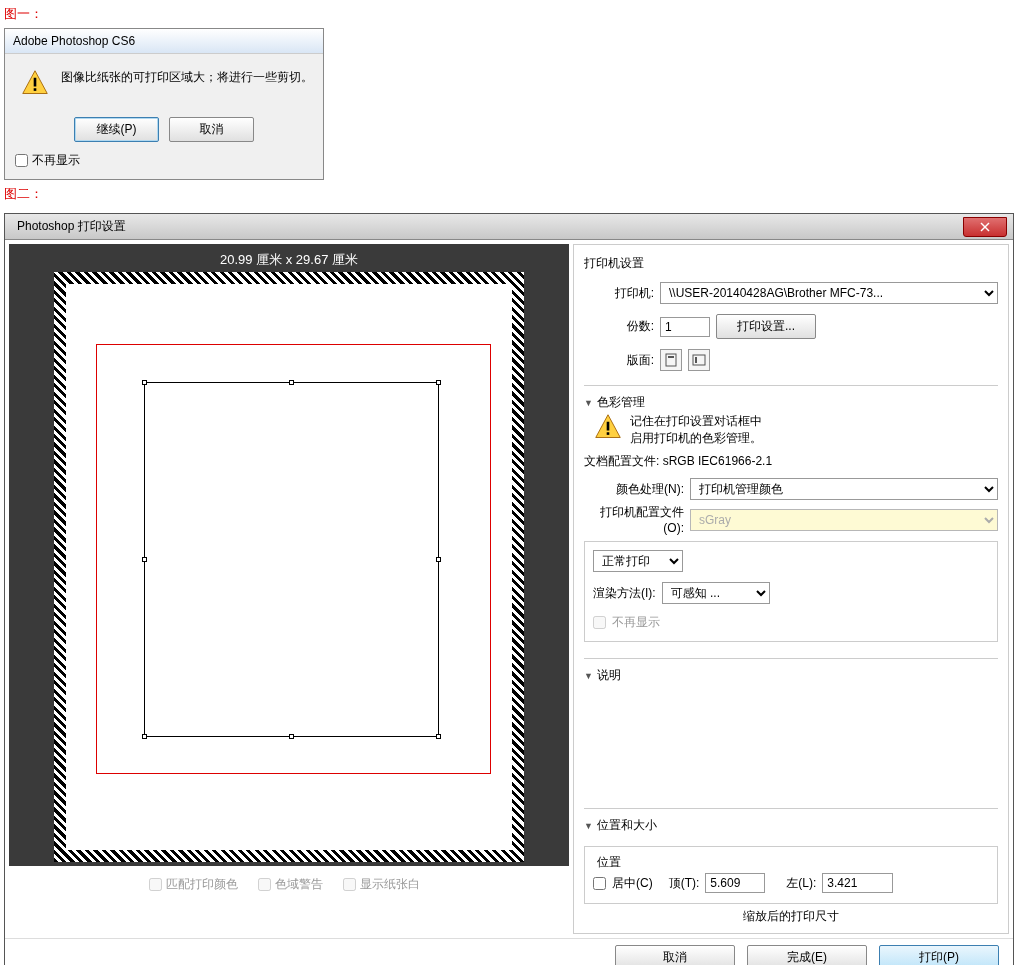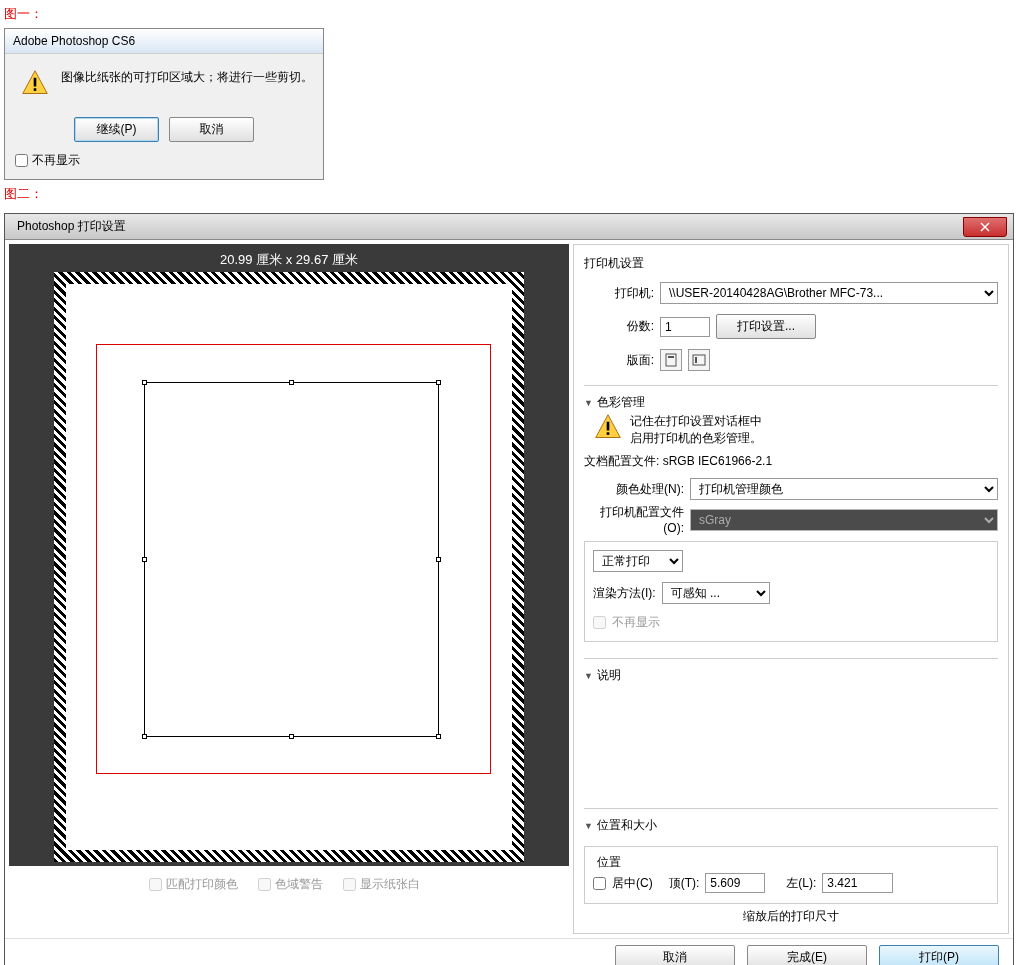--- a/index.html
+++ b/index.html
@@ -40,21 +40,21 @@
     .preview-checks label { display: flex; align-items: center; gap: 4px; }
     
     
     .settings-panel { flex: 1; border: 1px solid #ccc; padding: 8px 10px; display: flex; flex-direction: column; gap: 6px; }
     .section-title { font-weight: normal; display: flex; align-items: center; gap: 4px; padding: 2px 0; }
     .tri { font-size: 9px; color: #555; }
     .form-row { display: flex; align-items: center; gap: 6px; padding: 2px 0; }
     .label-right { text-align: right; width: 70px; flex-shrink: 0; }
     .label-right-wide { text-align: right; width: 100px; flex-shrink: 0; }
     .select, .text-input { border: 1px solid #999; background: #fff; padding: 2px 4px; font-size: 12px; font-family: inherit; }
-    .select-disabled { background: #000000; color: #888; }
+    .select-disabled { background: #fef9c3; color: #888; }
     .icon-btn { border: 1px solid #999; background: #f5f5f5; width: 22px; height: 22px; display: inline-flex; align-items: center; justify-content: center; font-size: 11px; cursor: pointer; }
     .warn-small { width: 28px; height: 28px; flex-shrink: 0; }
     .color-mgmt-msg { display: flex; gap: 8px; align-items: flex-start; padding-left: 10px; }
     .fieldset-box { border: 1px solid #ccc; padding: 8px; margin: 4px 0; }
     .fieldset-title { font-size: 12px; margin-top: -15px; background: #fff; display: inline-block; padding: 0 4px; }
     .spacer { flex: 1; }
     .dialog2-footer { display: flex; justify-content: flex-end; gap: 12px; padding: 6px 14px; border-top: 1px solid #ddd; }
     .btn-wide { min-width: 120px; padding: 3px 20px; border: 1px solid #888; background: linear-gradient(#fff, #e0e0e0); font-size: 12px; font-family: inherit; cursor: pointer; border-radius: 2px; }
     .btn-blue { border: 1px solid #3c7fb1; background: linear-gradient(#eaf6fd, #bde4f9); }
     select { font-family: inherit; font-size: 12px; }

